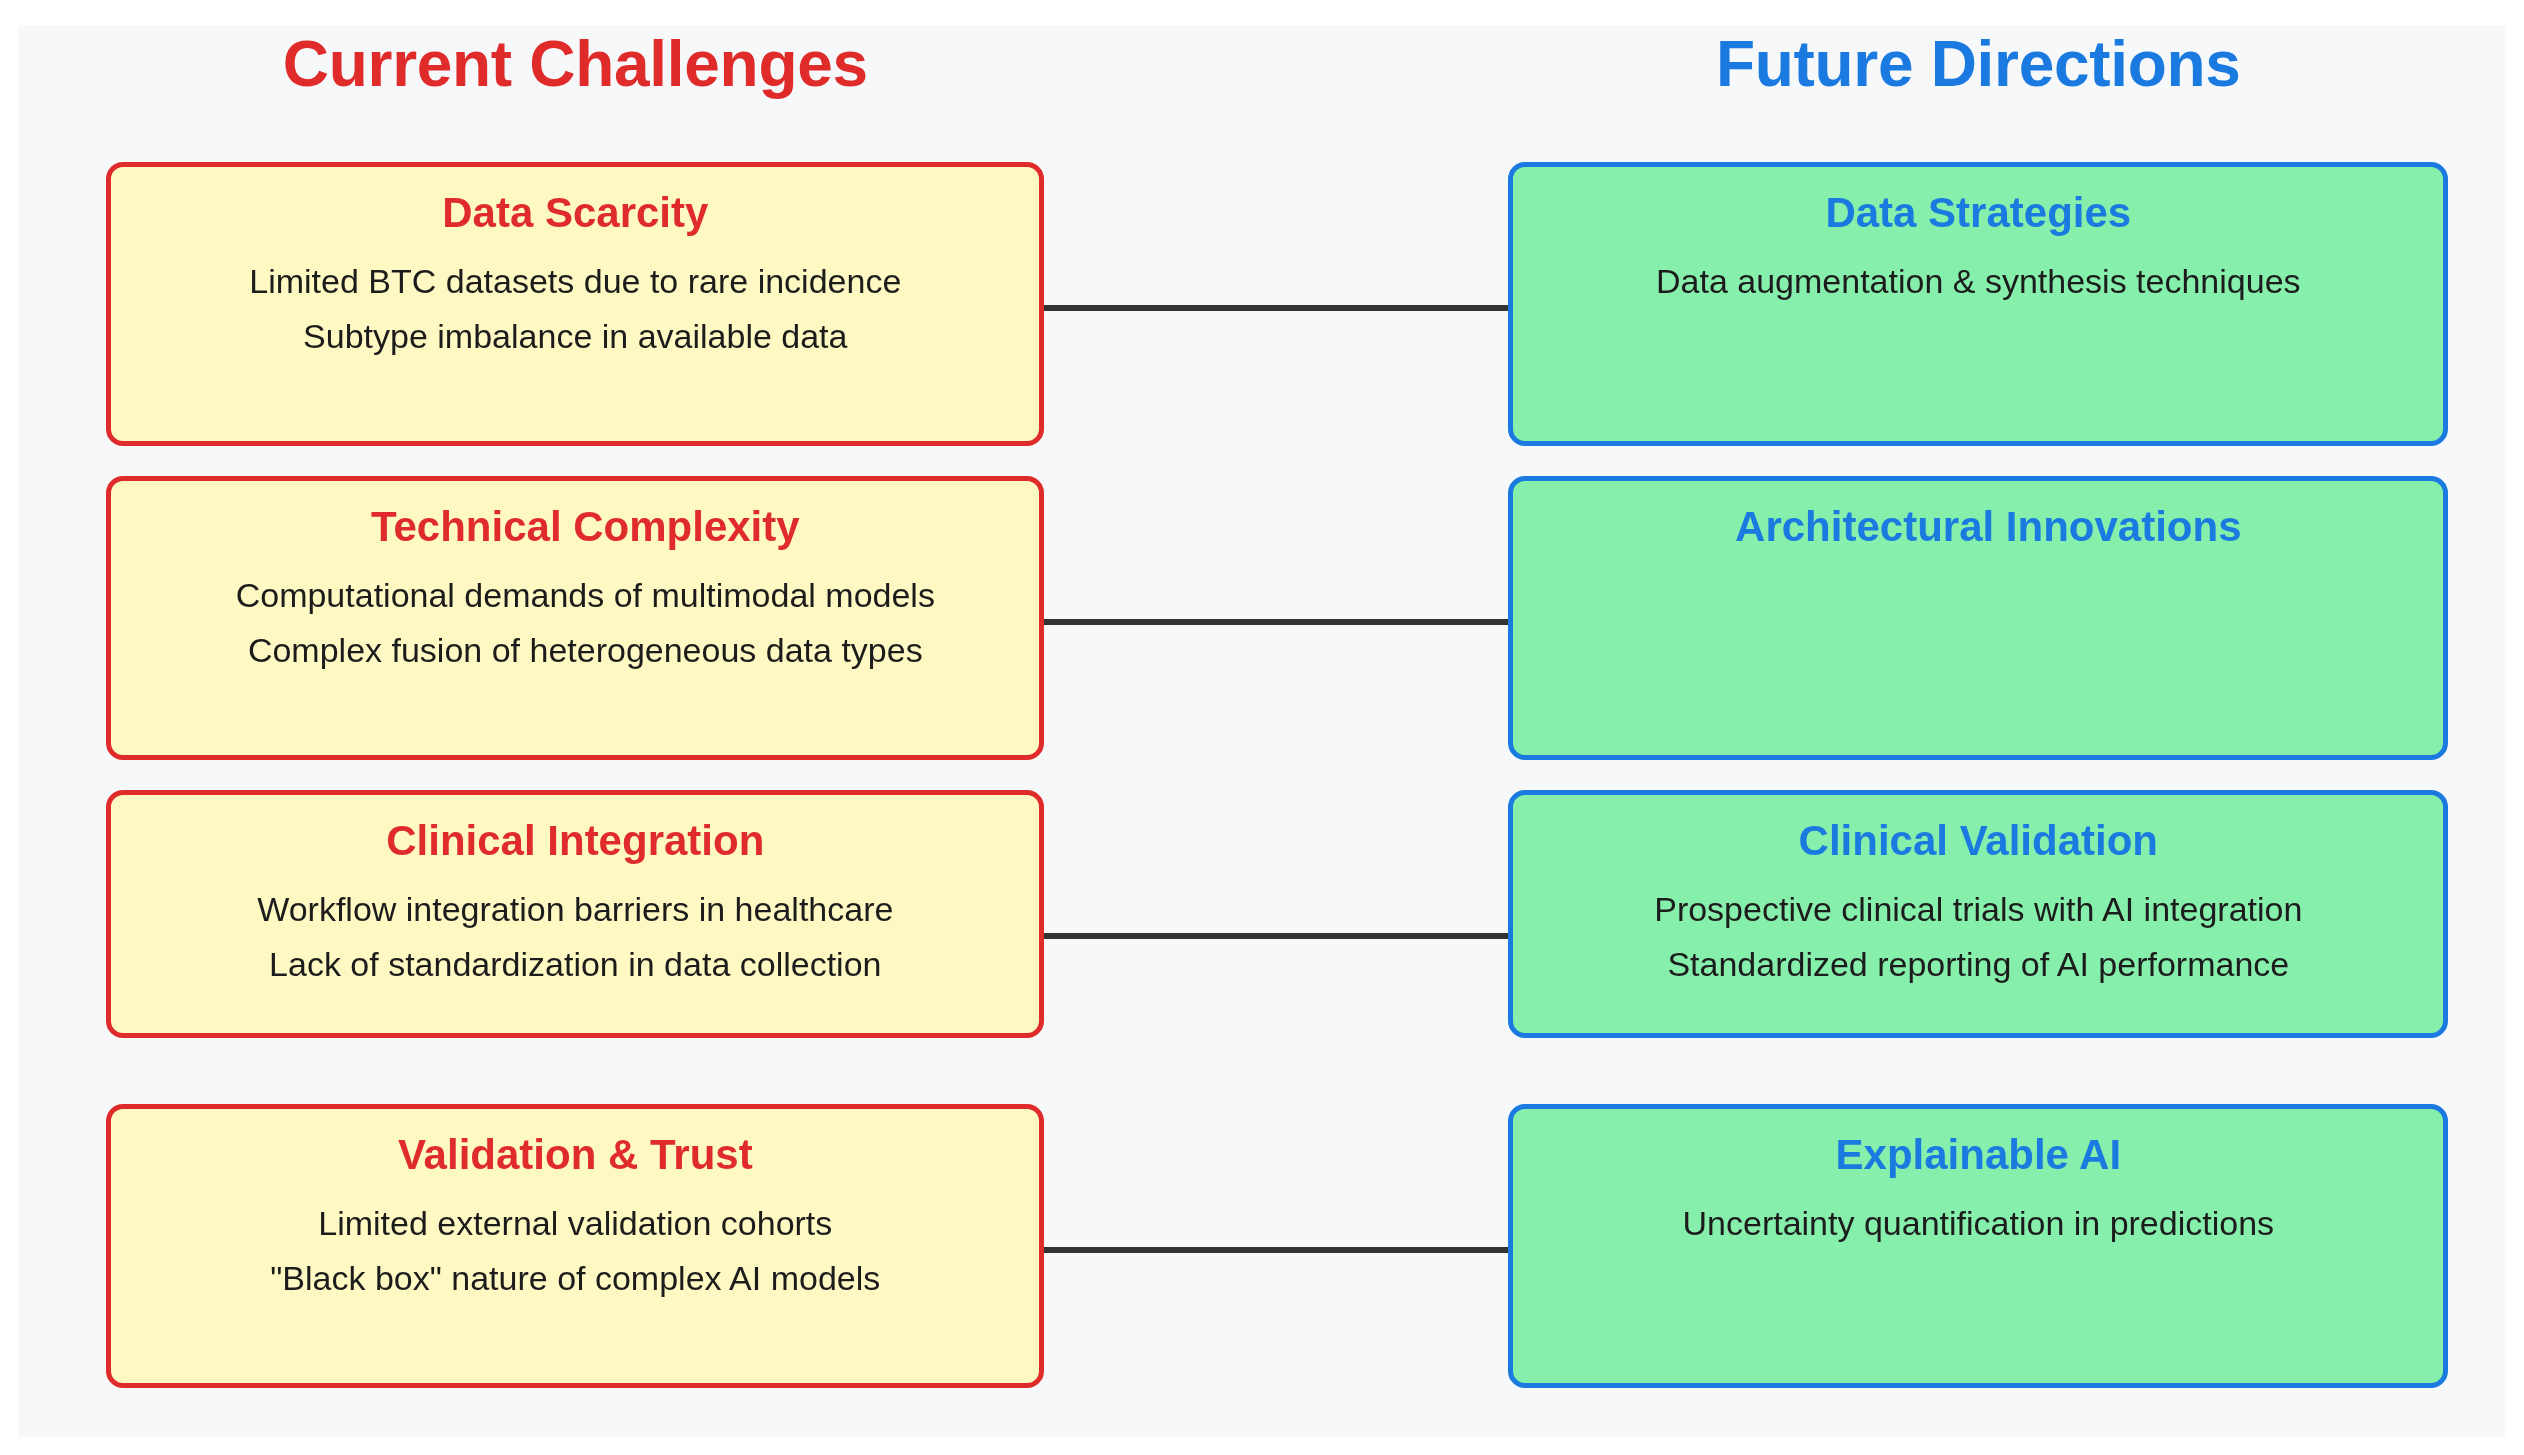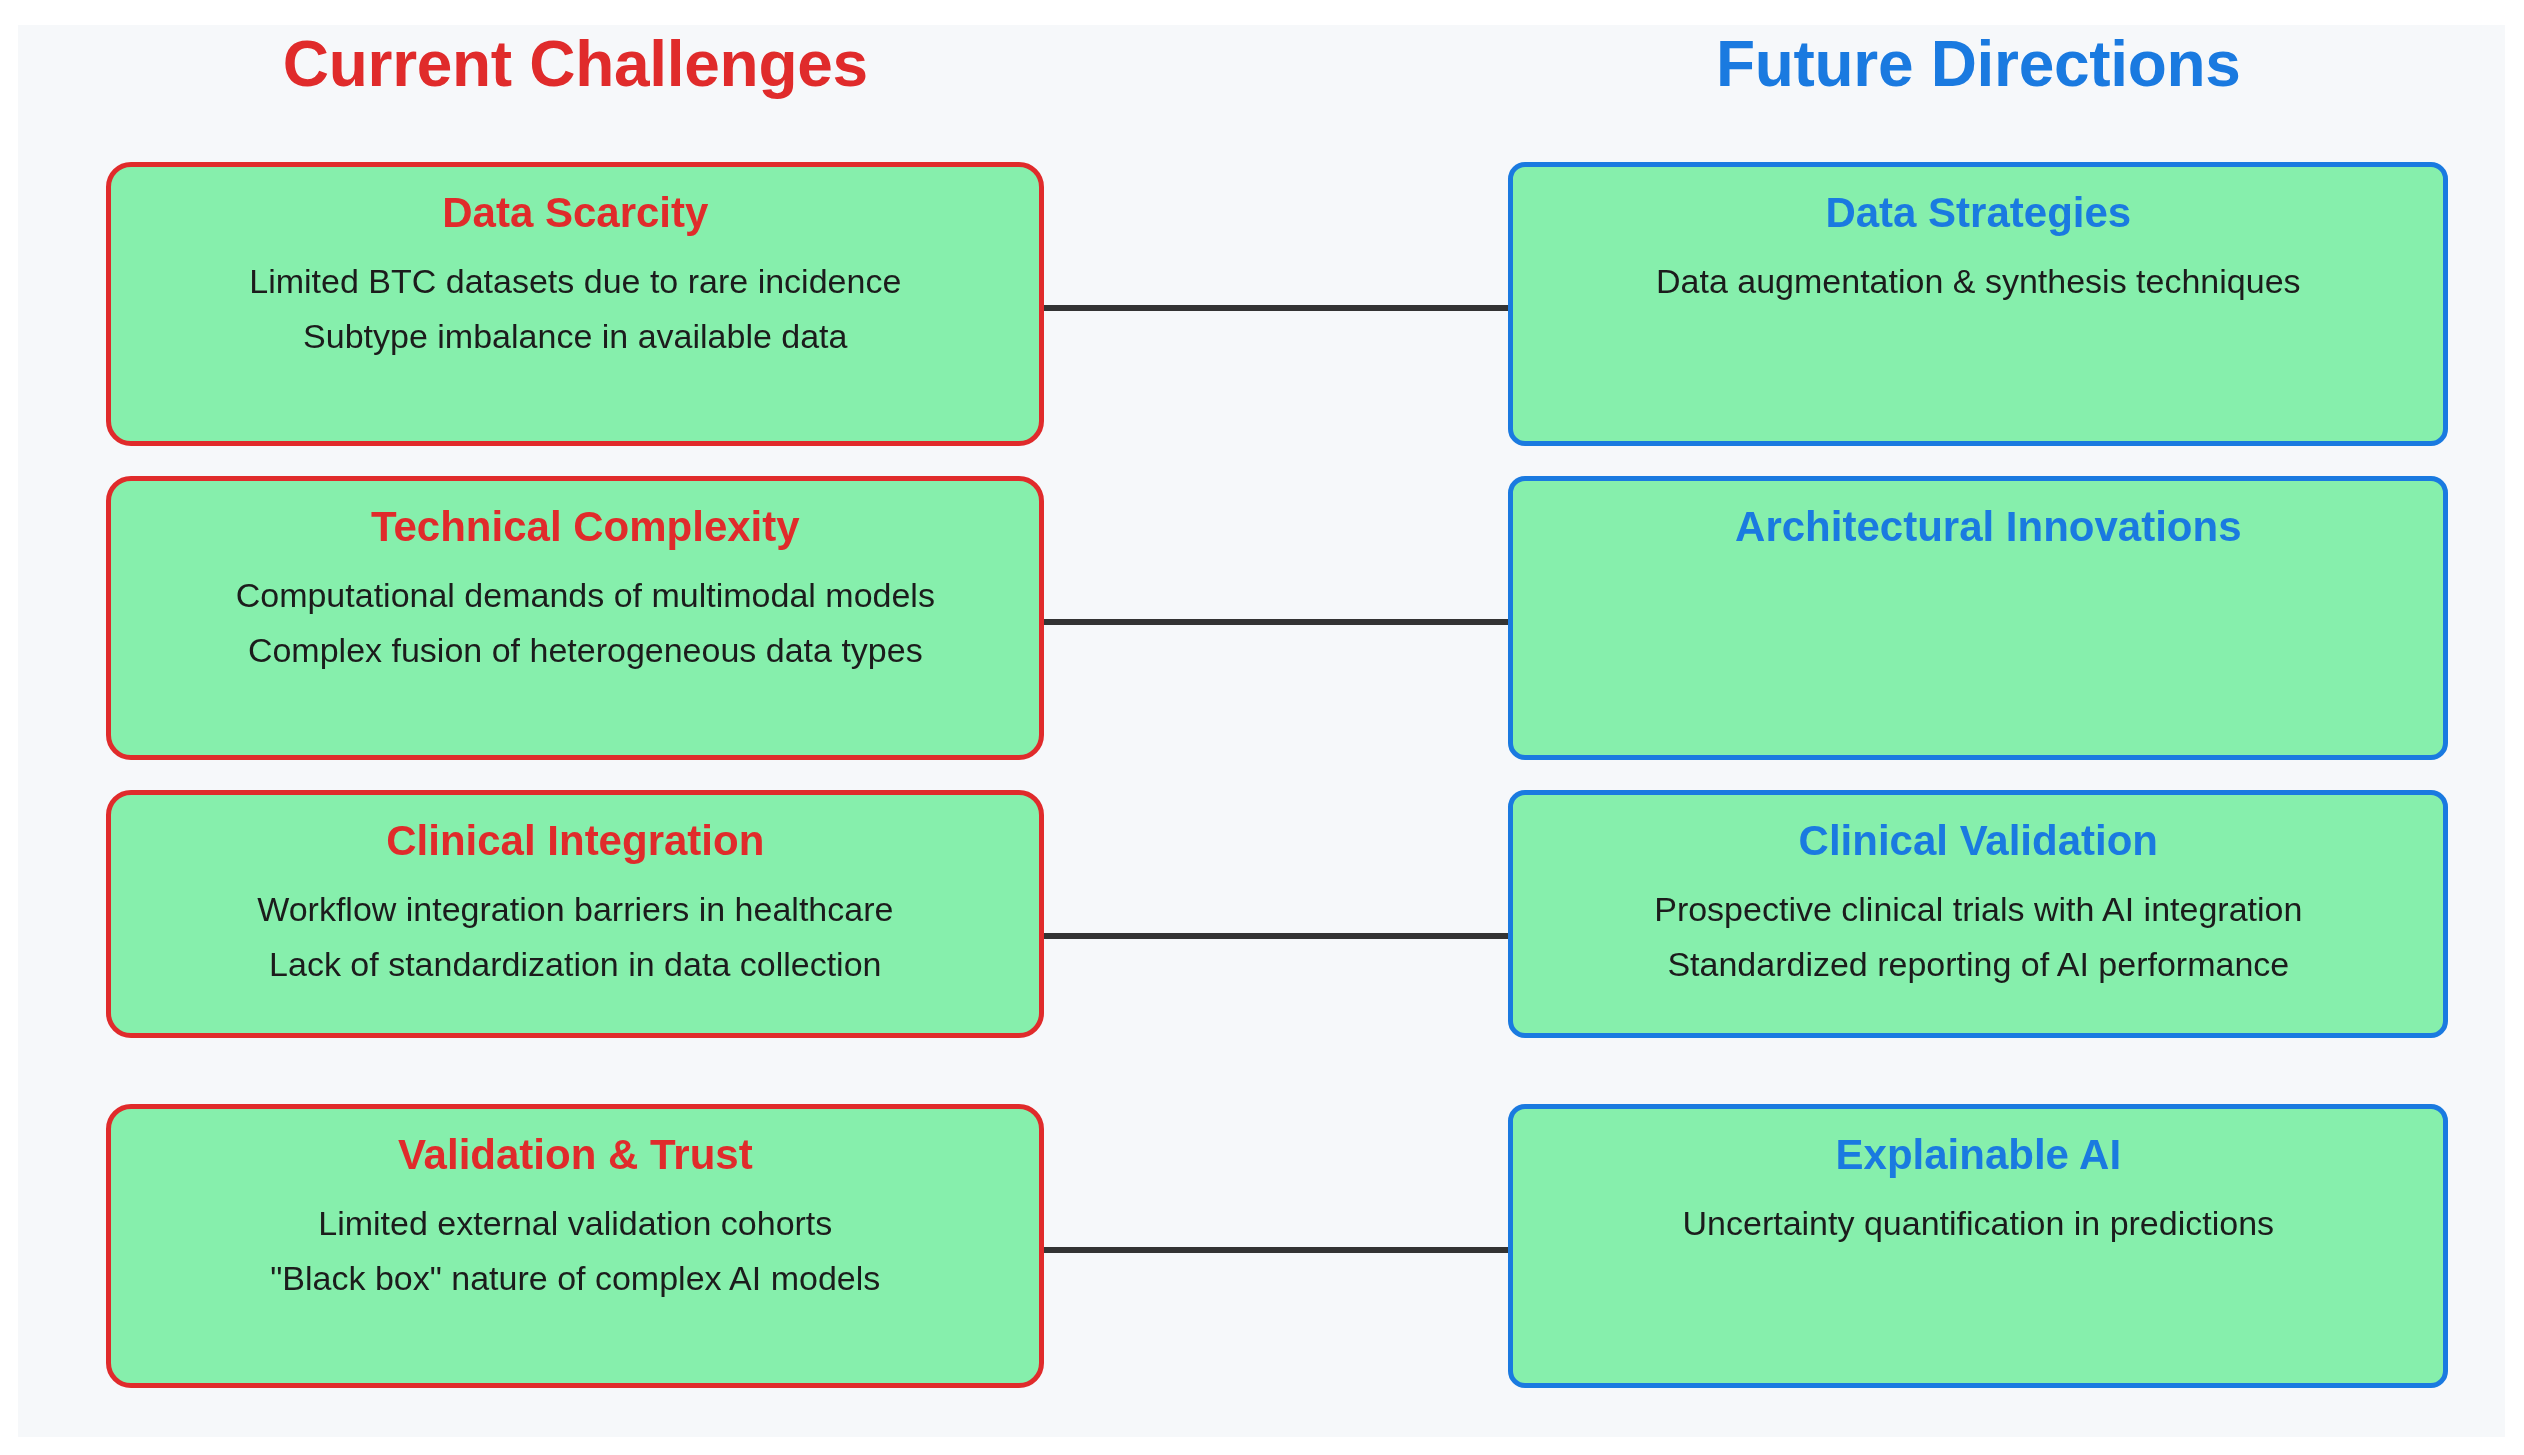--- a/index.html
+++ b/index.html
@@ -57,23 +57,22 @@
     flex-direction: column;
     align-items: center;
     justify-content: flex-start;
     padding-top: 23.5px;
     overflow: hidden;
   }
   .node.left  { left: 88px;  width: 938px; }
   .node.right { left: 1490px; width: 940px; }
 
   .node.challenge {
-    background: #86efac;
+    background: #fef9c3;
     border-color: #e02b2b;
-    border-radius: 25px;
   }
   .node.future {
     background: #86efac;
     border-color: #1a7ae0;
   }
 
   .node-title {
     font-size: 42px;
     font-weight: bold;
     line-height: 1.05;

